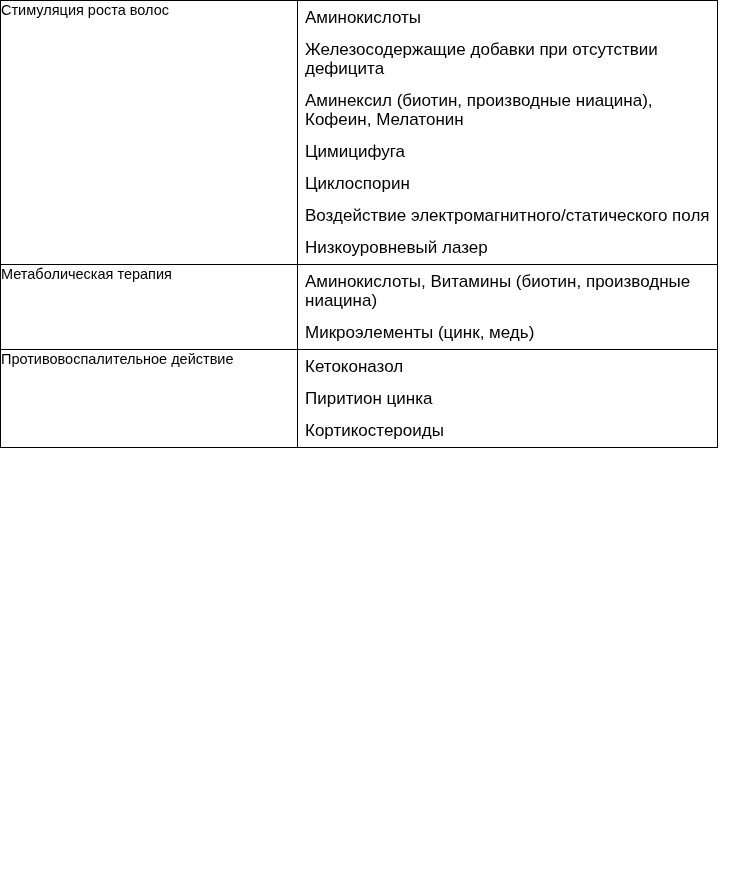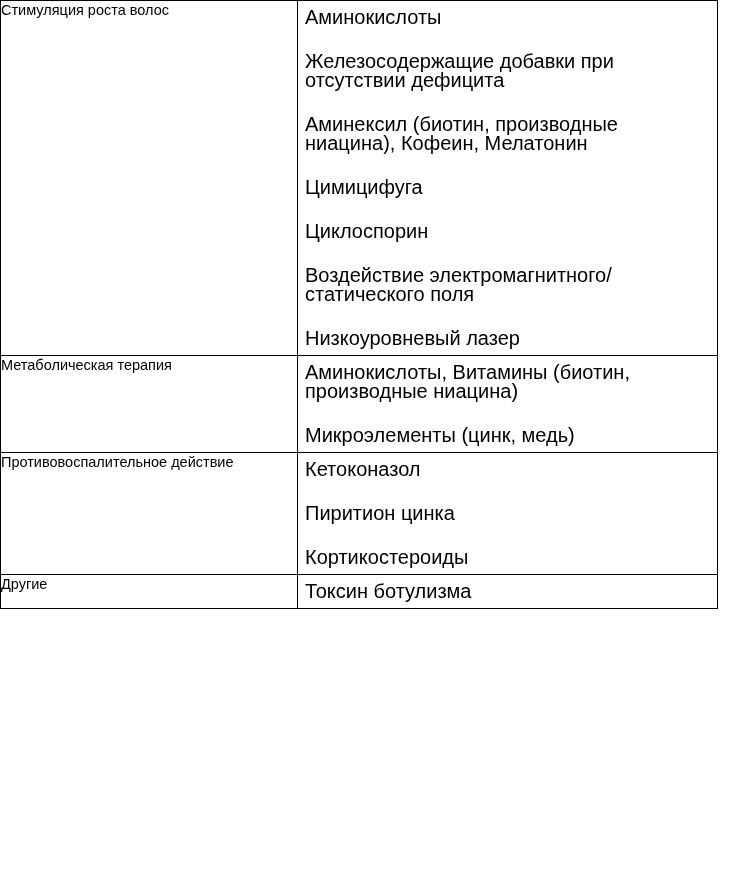--- a/index.html
+++ b/index.html
@@ -36,26 +36,25 @@
     font-size: 14.5px;
     line-height: 19px;
     margin-top: 20px;
   }
   td.items {
     width: 419px;
     padding: 0;
   }
   .item {
     padding: 7px 6px 7px 7px;
-    font-size: 20px;
+    font-size: 17px;
     line-height: 19px;
   }
   .item + .item {
     padding-top: 6px;
-    margin-top: 12px;
   }
   .it {
     font-style: italic;
   }
 </style>
 </head>
 <body>
 
 <div class="doc">
   <table class="tbl">
@@ -80,21 +79,15 @@
           </td>
         </tr>
         <tr>
           <td class="cat">Противовоспалительное действие</td>
           <td class="items">
             <div class="item">Кетоконазол</div>
             <div class="item">Пиритион цинка</div>
             <div class="item">Кортикостероиды</div>
           </td>
         </tr>
-        <tr>
-          <td class="cat">Другие</td>
-          <td class="items">
-            <div class="item">Токсин ботулизма</div>
-          </td>
-        </tr>
       </tbody>
   </table>
 </div>
 
 </body></html>

